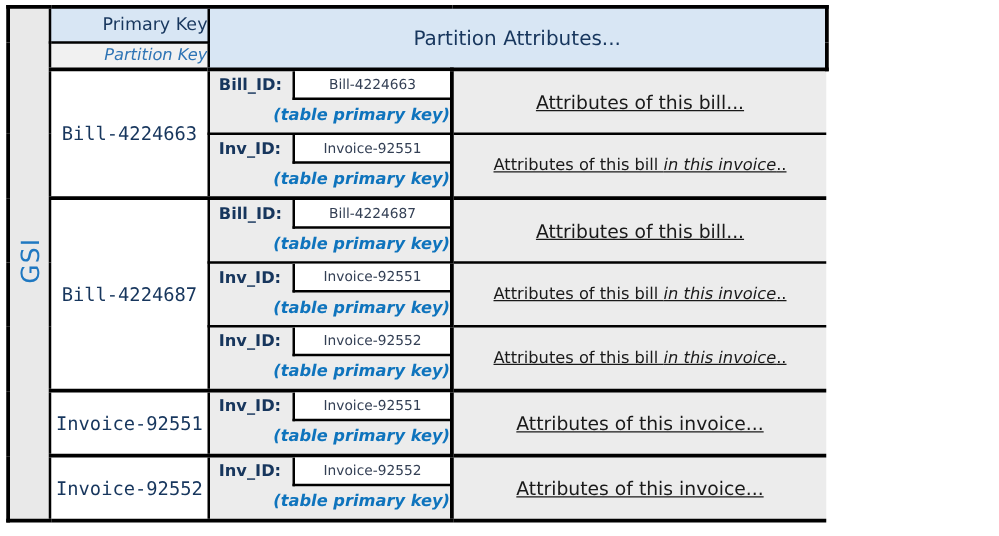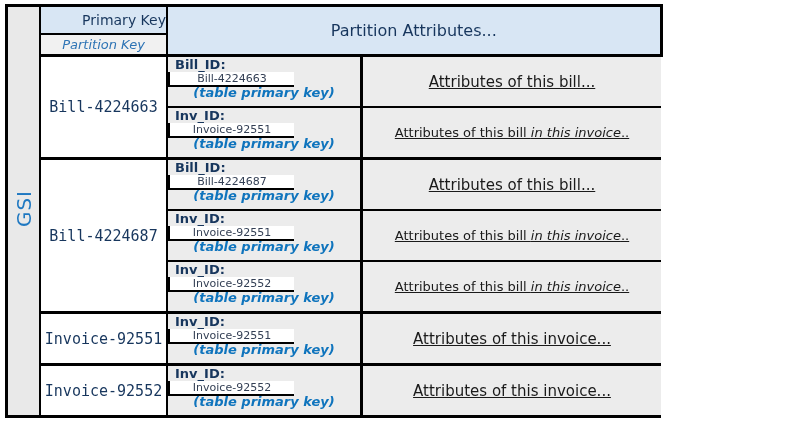--- a/index.html
+++ b/index.html
@@ -34,38 +34,38 @@
   td.pk{width:125px;}
   td.keycell{width:192px;}
   td.attr{width:298px;}
 
   td.gsi-cell{background:var(--gsi-col-bg);text-align:center;vertical-align:middle;}
   .gsi-inner{writing-mode:vertical-rl;transform:rotate(180deg);display:inline-block;
     font-size:20px;letter-spacing:1px;color:var(--gsi-blue);}
 
   td.hdr-primary{background:var(--header-bg);height:26px;text-align:right;vertical-align:middle;
     font-size:14px;color:var(--navy-text);}
-  td.hdr-partition{background:#f1f1f1;height:19px;text-align:center;vertical-align:middle;
+  td.hdr-partition{background:#f1f1f1;height:19px;text-align:right;vertical-align:middle;
     font-size:13px;font-style:italic;color:var(--partition-key-blue);}
   td.hdr-projected{background:var(--header-bg);text-align:center;vertical-align:middle;
     font-size:16px;color:var(--navy-text);}
 
   td.pk{background:#fff;text-align:center;vertical-align:middle;
     font-family:"DejaVu Sans Mono","Liberation Mono",monospace;
     font-size:15px;color:var(--navy-text);}
 
   td.keycell{background:var(--cell-gray);vertical-align:top;height:49px;}
-  .keyrow{display:flex;height:23px;align-items:stretch;flex-direction:column;}
+  .keyrow{display:flex;height:23px;align-items:stretch;}
   .keylabel{flex:1;display:flex;align-items:center;padding-left:7px;
     font-size:13px;font-weight:bold;color:var(--navy-text);}
   .keybox{box-sizing:border-box;width:126px;height:23px;background:#fff;
     border-left:2px solid var(--border-black);border-bottom:2px solid var(--border-black);
     display:flex;align-items:center;justify-content:center;
     font-size:11px;color:var(--box-text);}
-  .caption{height:26px;line-height:26px;text-align:center;
+  .caption{height:26px;line-height:26px;text-align:right;
     font-size:13px;font-weight:bold;font-style:italic;color:var(--blue-accent);}
 
   td.attr{background:var(--cell-gray);text-align:center;vertical-align:middle;color:var(--attr-text);text-decoration:underline;}
   td.attr.large{font-size:15px;}
   td.attr.small{font-size:13px;}
   td.attr .it{font-style:italic;}
 </style>
 </head>
 <body>
 

